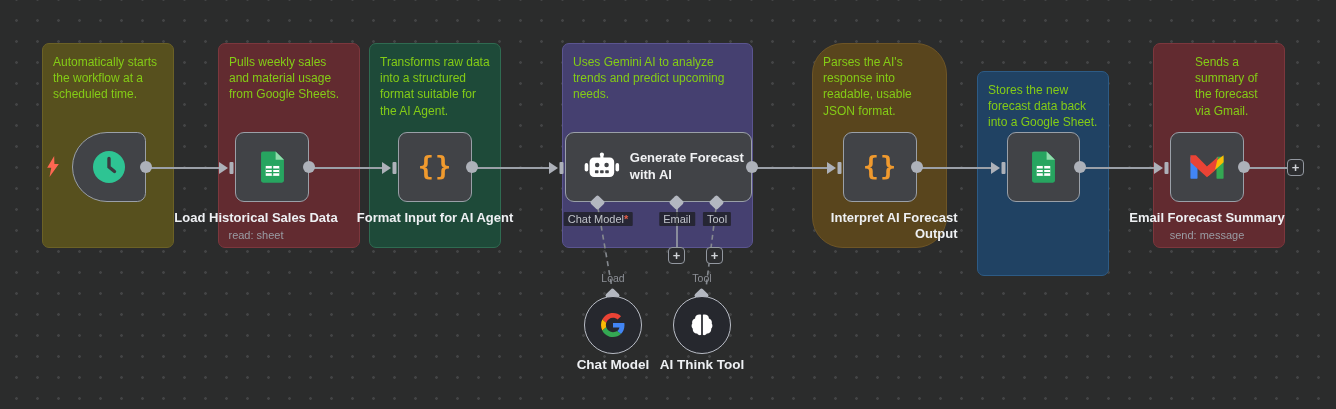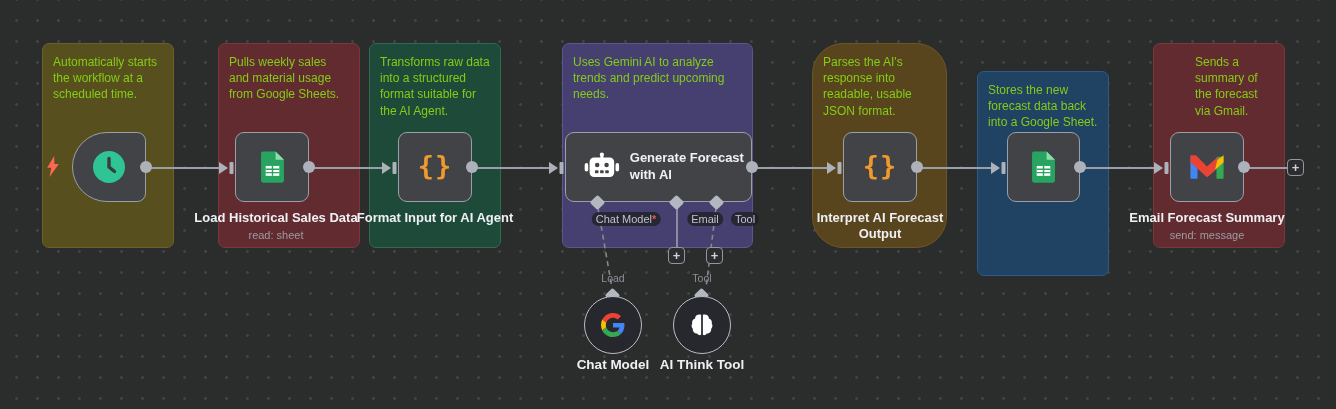--- a/index.html
+++ b/index.html
@@ -31,22 +31,22 @@
   .outport{position:absolute;top:161px;width:12px;height:12px;border-radius:50%;background:#adb1b9;}
   .inport{position:absolute;top:160px;}
   .ntitle-wrap{position:absolute;transform:translateX(-50%);text-align:center;}
   .ntitle{font-size:13px;font-weight:700;color:#eef0f3;line-height:1.22;}
   .nsub{font-size:11px;font-weight:400;color:#9a9da4;margin-top:3px;}
   .braces{font-size:27px;font-weight:700;color:#f09a2e;font-family:"DejaVu Sans Mono",monospace;letter-spacing:1px;margin-top:-4px;}
   .agent-text{font-size:13px;font-weight:700;color:#f0f1f3;line-height:1.3;text-align:left;width:122px;}
   .diamond{position:absolute;width:11px;height:11px;background:#b3b7c0;transform:rotate(45deg);border-radius:2px;}
   .chip{
     position:absolute;transform:translateX(-50%);white-space:nowrap;
-    background:rgba(28,29,32,.75);border-radius:7px;padding:1px 4px;
-    font-size:11px;color:#c0c3ca;margin-left:28px;
+    background:rgba(28,29,32,.75);border-radius:1px;padding:1px 4px;
+    font-size:11px;color:#c0c3ca;
   }
   .chip .req{color:#e25d48;font-weight:700;}
   .plusbtn{
     position:absolute;width:17px;height:17px;box-sizing:border-box;
     border:1.5px solid #9398a0;border-radius:4px;background:#2c2d2f;
     display:flex;align-items:center;justify-content:center;
     font-size:13px;font-weight:700;color:#d0d3d8;line-height:1;
   }
   .portlabel{position:absolute;transform:translateX(-50%);font-size:10.5px;color:#8d9097;}
   .subcircle{
@@ -181,28 +181,28 @@
   </div>
 
   <div class="outport" style="left:140px;"></div>
   <div class="outport" style="left:303px;"></div>
   <div class="outport" style="left:466px;"></div>
   <div class="outport" style="left:746px;"></div>
   <div class="outport" style="left:911px;"></div>
   <div class="outport" style="left:1074px;"></div>
   <div class="outport" style="left:1238px;"></div>
 
-  <div class="ntitle-wrap" style="left:276px;top:210px;width:195px;">
+  <div class="ntitle-wrap" style="left:256px;top:210px;width:195px;">
     <div class="ntitle">Load Historical Sales Data</div>
     <div class="nsub">read: sheet</div>
   </div>
   <div class="ntitle-wrap" style="left:435px;top:210px;width:195px;">
     <div class="ntitle">Format Input for AI Agent</div>
   </div>
-  <div class="ntitle-wrap" style="left:880px;top:210px;width:155px;">
+  <div class="ntitle-wrap" style="left:880px;top:210px;width:155px;text-align:right;">
     <div class="ntitle">Interpret AI Forecast Output</div>
   </div>
   <div class="ntitle-wrap" style="left:1207px;top:210px;width:195px;">
     <div class="ntitle">Email Forecast Summary</div>
     <div class="nsub">send: message</div>
   </div>
 
   <svg style="position:absolute;left:560px;top:200px;" width="200" height="100">
     <line x1="38" y1="8" x2="52" y2="88" stroke="#85898f" stroke-width="1.6" stroke-dasharray="5 4"></line>
     <line x1="117" y1="8" x2="117" y2="49" stroke="#9ba0a8" stroke-width="1.6"></line>

